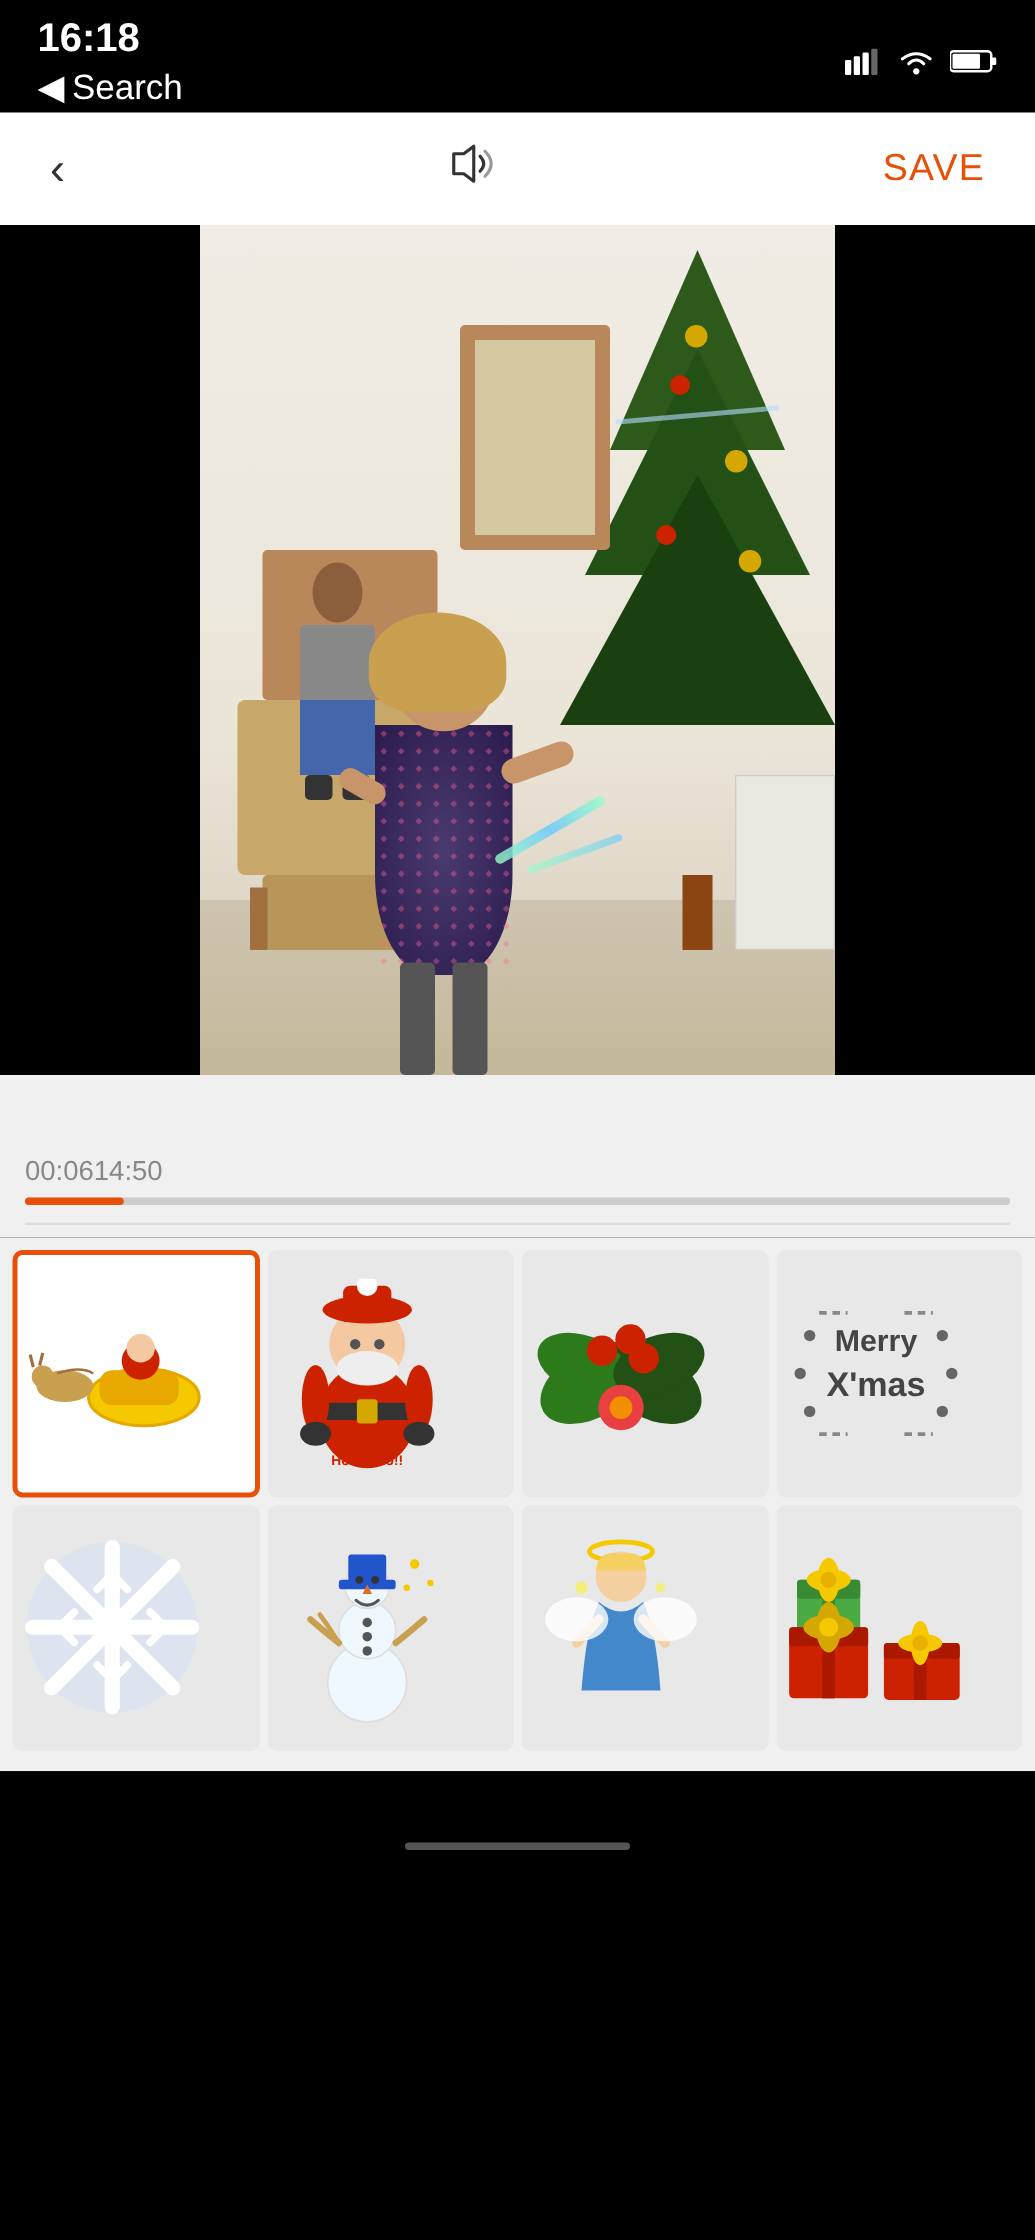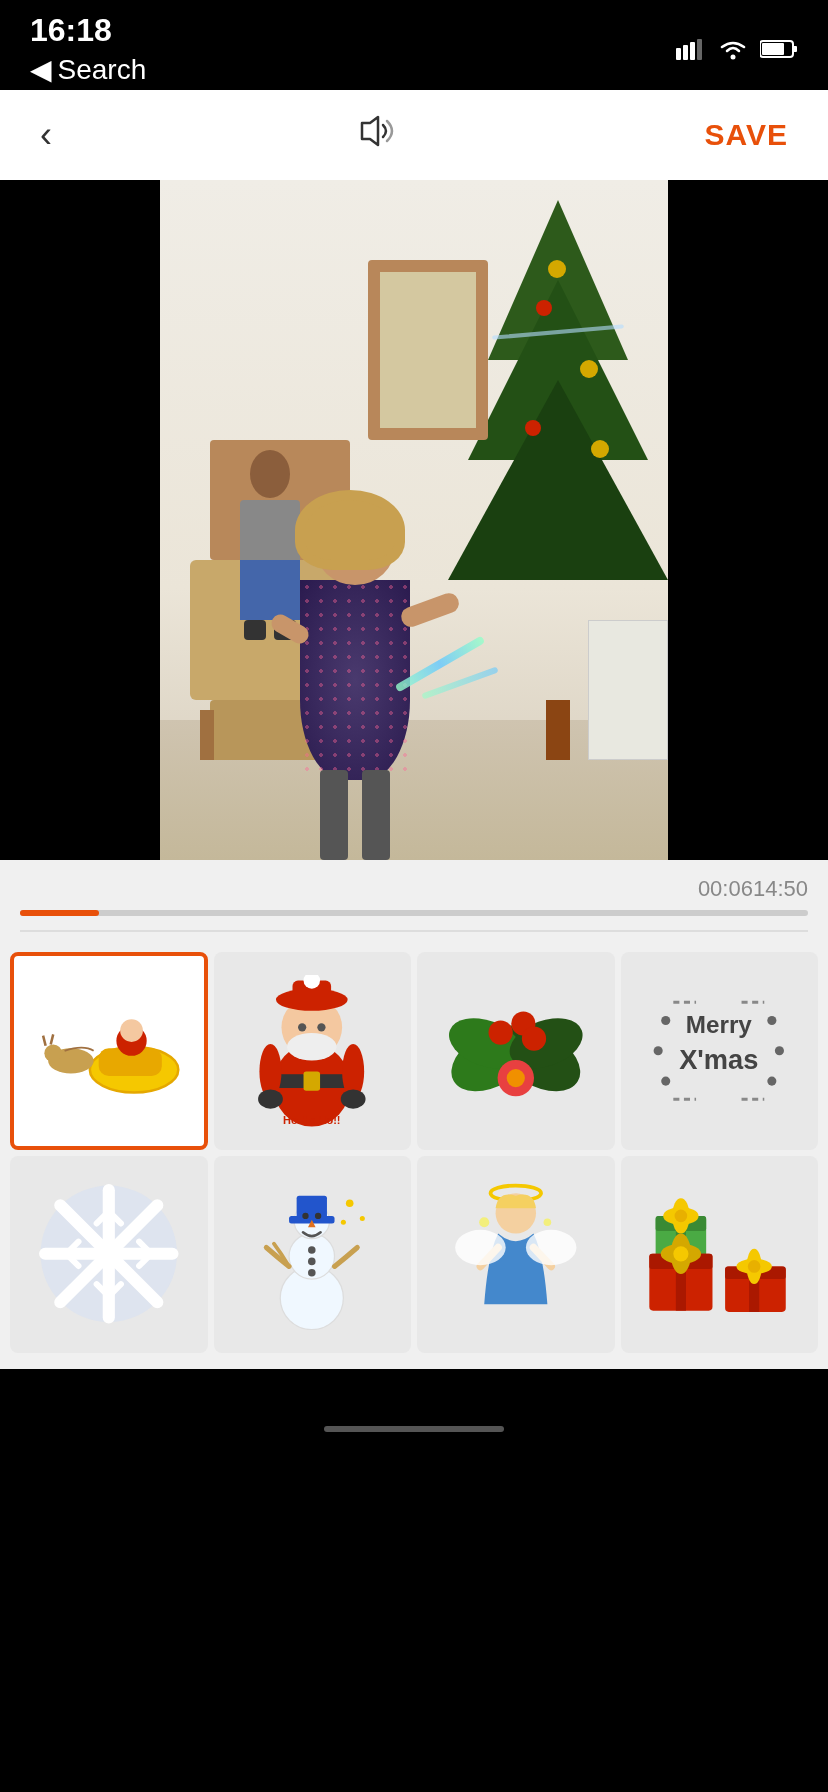--- a/index.html
+++ b/index.html
@@ -77,21 +77,21 @@
     .volume-btn {
       font-size: 34px;
       color: #333;
       background: none;
       border: none;
       cursor: pointer;
       padding: 10px;
     }
     .save-btn {
       font-size: 30px;
-      font-weight: 700;
+      font-weight: 400;
       color: #e8500a;
       background: none;
       border: none;
       cursor: pointer;
       padding: 10px;
       letter-spacing: 1px;
     }
 
     
     .video-container {
@@ -121,22 +121,23 @@
     }
 
     
     .timeline-area {
       width: 100%;
       background: #f0f0f0;
       padding: 16px 20px 10px 20px;
     }
     .timeline-timestamps {
       display: flex;
-      justify-content: flex-end;
+      justify-content: flex-start;
       margin-bottom: 8px;
+      margin-top: 48px;
     }
     .timestamp {
       color: #888;
       font-size: 22px;
     }
     .timeline-bar {
       width: 100%;
       height: 6px;
       background: #ccc;
       border-radius: 3px;
@@ -166,21 +167,20 @@
       gap: 6px;
       margin-bottom: 6px;
     }
     .sticker-cell {
       flex: 1;
       aspect-ratio: 1;
       background: #e8e8e8;
       border-radius: 8px;
       display: flex;
       align-items: center;
-      justify-content: center;
       cursor: pointer;
       position: relative;
       overflow: hidden;
     }
     .sticker-cell.selected {
       border: 4px solid #e8500a;
       background: #fff;
     }
     .sticker-cell:not(.selected) {
       border: 4px solid transparent;

